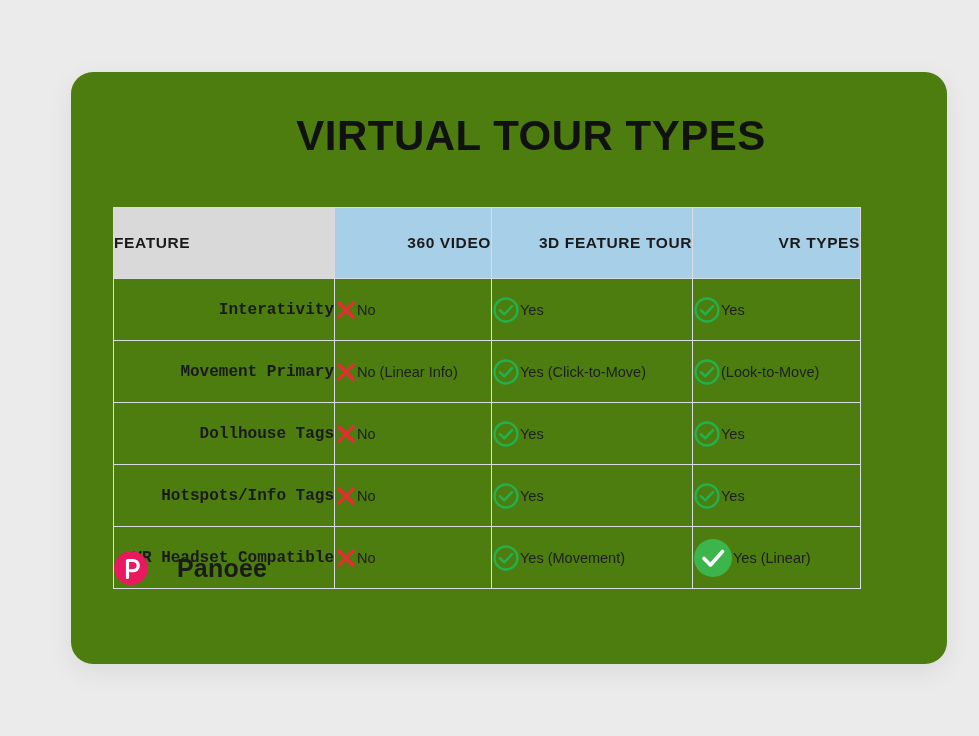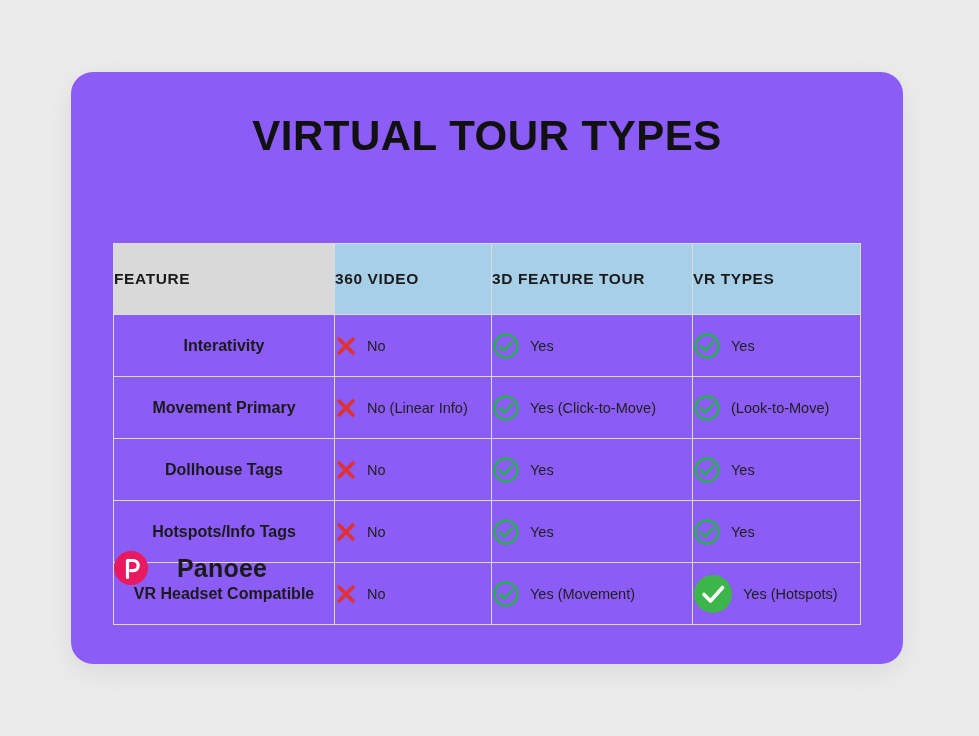--- a/index.html
+++ b/index.html
@@ -18,44 +18,44 @@
     width: 979px;
     height: 736px;
     background: #ebebeb;
   }
   .card {
     position: absolute;
     left: 71px;
     top: 72px;
     width: 832px;
     height: 592px;
-    background: #8b5cf6;
+    background: #4d7c0f;
     border-radius: 22px;
     box-shadow: 0 8px 28px rgba(0,0,0,0.07);
+    padding-left: 44px;
   }
   .card-title {
     text-align: center;
     font-size: 42px;
     font-weight: bold;
     letter-spacing: 0.5px;
     color: #111111;
     margin-top: 40px;
     font-family: "Liberation Sans", sans-serif;
   }
   .table-wrap {
     position: absolute;
     left: 42px;
     top: 135px;
     width: 747px;
   }
   table.compare {
     border-collapse: collapse;
     width: 747px;
     table-layout: fixed;
-    margin-top: 36px;
   }
   table.compare th, table.compare td {
     border: 1px solid #d9dde2;
     padding: 0;
     vertical-align: middle;
   }
   col.c-feature { width: 221px; }
   col.c-360 { width: 157px; }
   col.c-3d { width: 201px; }
   col.c-vr { width: 168px; }
@@ -67,39 +67,40 @@
     letter-spacing: 0.6px;
     color: #1a1a1a;
   }
   th.h-feature {
     background: #d9d9d9;
     text-align: left;
     padding-left: 15px;
   }
   th.h-col {
     background: #a8cfe8;
-    text-align: left;
+    text-align: right;
   }
   tbody td {
     height: 61px;
   }
   td.feature-cell {
-    text-align: center;
+    text-align: right;
     padding-left: 15px;
     font-size: 16px;
     font-weight: bold;
     color: #1a1a1a;
+    font-family: Liberation Mono, monospace;
   }
   td.val-cell {
     padding-left: 12px;
   }
   .val-inner {
     display: flex;
     align-items: center;
-    gap: 10px;
+    gap: 0;
   }
   .val-text {
     font-size: 14.5px;
     color: #1e1e1e;
     white-space: nowrap;
   }
   .icon {
     flex: 0 0 auto;
     display: inline-flex;
     align-items: center;
@@ -317,21 +318,21 @@
               </div>
             </td>
             <td class="val-cell">
               <div class="val-inner">
                 <span class="icon">
                   <svg width="40" height="40" viewBox="0 0 40 40">
                       <circle cx="20" cy="20" r="19" fill="#3cb54a"></circle>
                       <path d="M11 20.5 L17.5 27 L29.5 13.5" fill="none" stroke="#ffffff" stroke-width="3.6" stroke-linecap="round" stroke-linejoin="round"></path>
                     </svg>
                 </span>
-                <span class="val-text">Yes (Hotspots)</span>
+                <span class="val-text">Yes (Linear)</span>
               </div>
             </td>
           </tr>
 
         </tbody>
       </table>
     </div>
 
     <div class="brand">
       <span class="icon">

